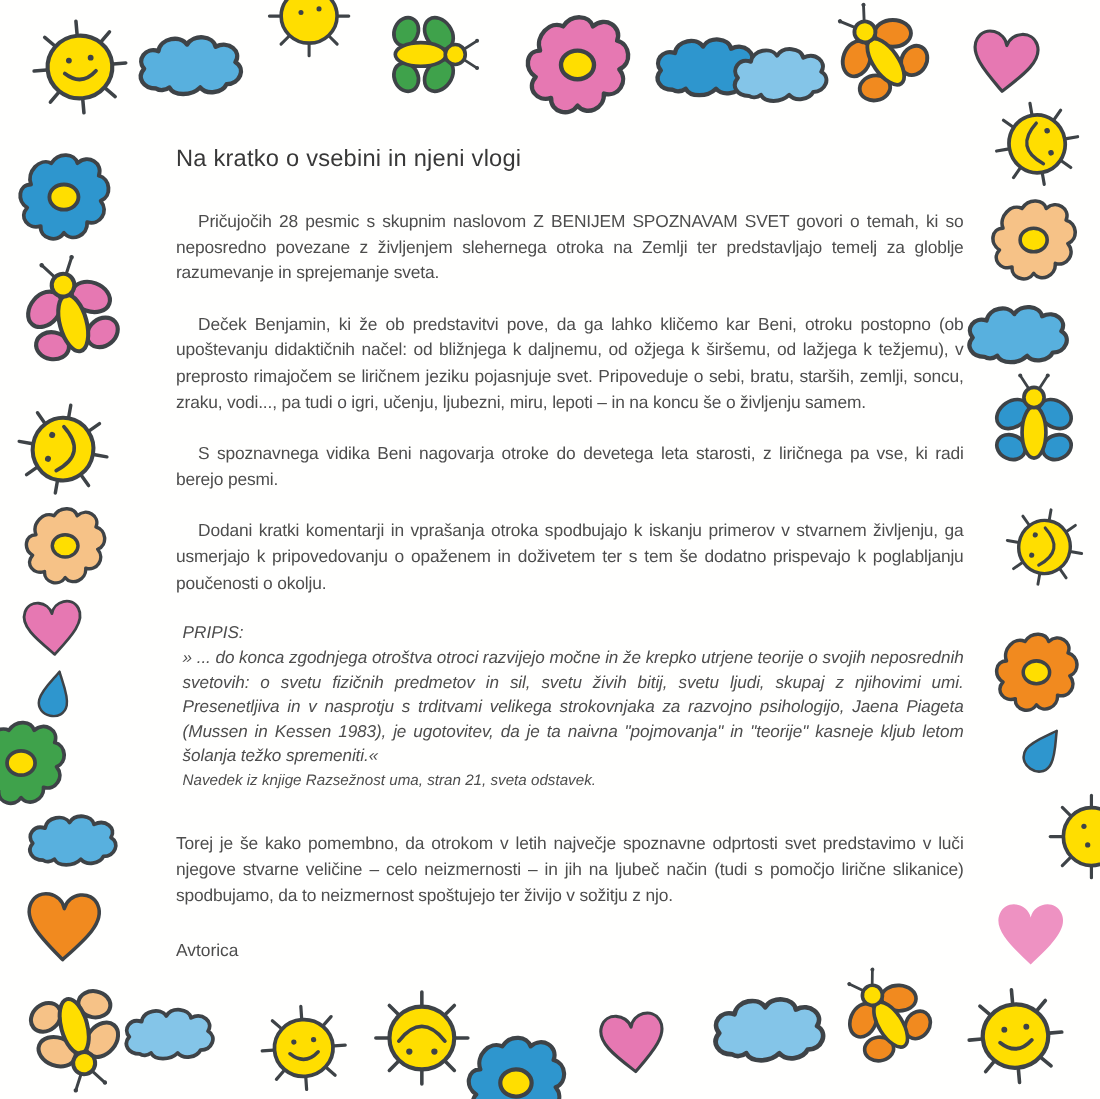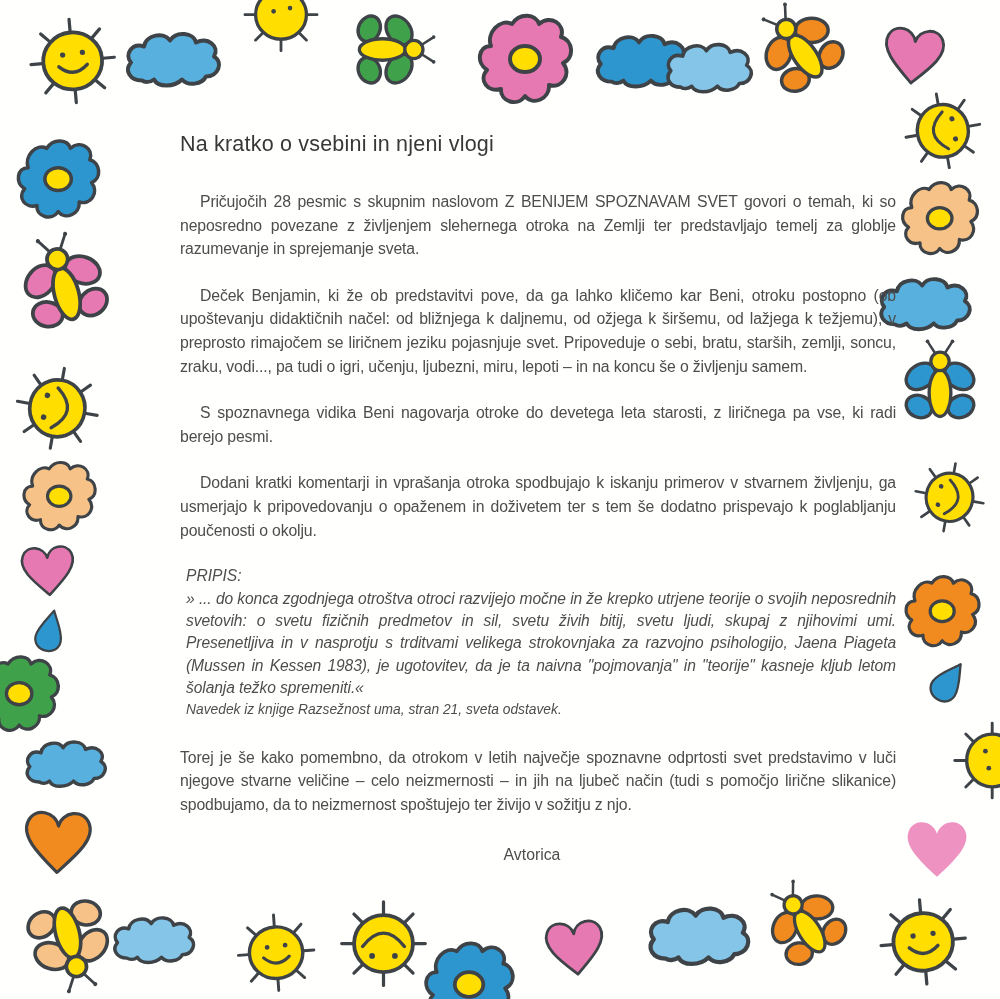--- a/index.html
+++ b/index.html
@@ -9,21 +9,21 @@
     background:#fffffe;
     overflow:hidden;
     font-family:"Liberation Sans",sans-serif;
   }
   .decor{
     position:absolute;
     overflow:visible;
   }
   .text-block{
     position:absolute;
-    left:180px;top:130px;width:716px;
+    left:160px;top:130px;width:716px;
     color:#4d4d4d;
   }
   .page-title{
     margin:0 0 32px 0;
     font-size:21.5px;
     font-weight:400;
     color:#383838;
     letter-spacing:0.2px;
     line-height:28px;
   }
@@ -38,29 +38,29 @@
   .note-block{
     margin:8px 0 0 6px;
     font-style:italic;
     font-size:15.6px;
     line-height:22.4px;
   }
   .note-label{margin:0;}
   .note-body,.note-quote{margin:0;text-align:justify;letter-spacing:-0.1px;}
   .note-source{margin:0 0 0 0;font-size:13.8px;line-height:20px;}
   .closing-par{
-    margin:26px 0 0 0;
+    margin:36px 0 0 0;
     font-size:15.8px;
     line-height:23.6px;
     text-align:justify;
     letter-spacing:-0.15px;
   }
   .signature{
     margin:30px 12px 0 0;
-    text-align:center;
+    text-align:left;
     font-size:15.8px;
   }
 </style>
 </head>
 <body>
 
 <svg width="0" height="0" style="position:absolute" aria-hidden="true">
   <defs>
     <symbol id="sym-sun-smile" viewBox="0 0 100 100" overflow="visible">
       <g stroke="var(--line)" stroke-width="3.4" stroke-linecap="round">

